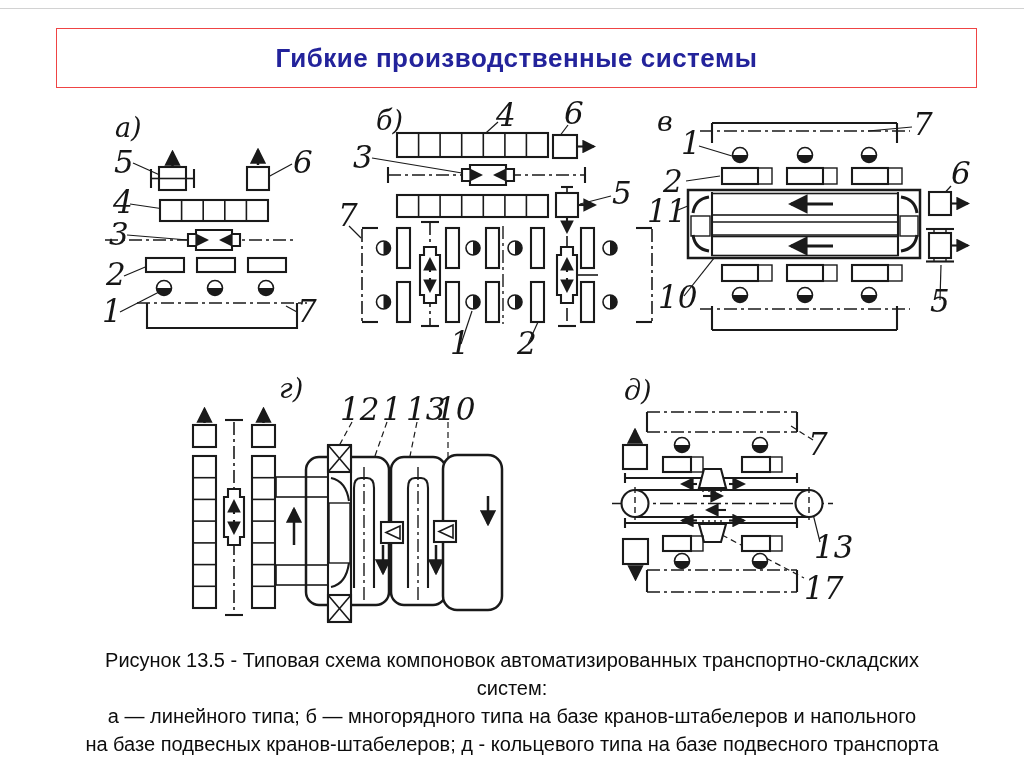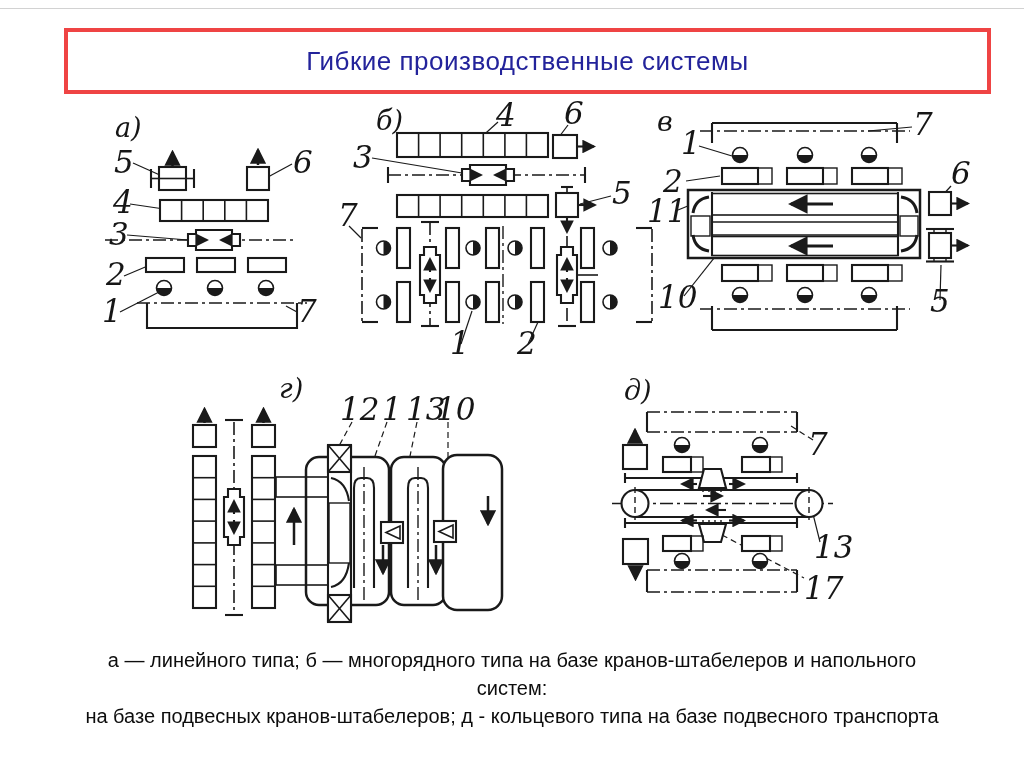--- a/index.html
+++ b/index.html
@@ -1,20 +1,20 @@
 <!DOCTYPE html>
 <html><head>
 <meta charset="utf-8">
 <style>
   html,body{margin:0;padding:0;background:#fff;}
   .page{position:relative;width:1024px;height:767px;background:#ffffff;overflow:hidden;
         font-family:"Liberation Sans",sans-serif;}
   .top-rule{position:absolute;left:0;top:8px;width:1024px;height:1px;background:#d2d2d2;}
-  .title-box{position:absolute;left:64px;top:28px;width:919px;height:58px;
-             border:4px solid #ef4444;display:flex;align-items:center;justify-content:center;}
+  .title-box{position:absolute;left:56px;top:28px;width:919px;height:58px;
+             border:1px solid #ef4444;display:flex;align-items:center;justify-content:center;font-weight:bold;}
   .title-box span{font-size:26px;color:#23239b;letter-spacing:.5px;}
   svg{position:absolute;left:0;top:0;}
   .s1{stroke:#1a1a1a;stroke-width:1.4;fill:none;}
   .s15{stroke:#1a1a1a;stroke-width:1.6;fill:none;}
   .s2{stroke:#1a1a1a;stroke-width:2.1;fill:none;}
   .s25{stroke:#1a1a1a;stroke-width:2.5;fill:none;}
   .s3{stroke:#1a1a1a;stroke-width:3;fill:none;}
   .dd{stroke-dasharray:13 4 3 4;}
   .dash{stroke-dasharray:6 4;}
   .ld{stroke:#1a1a1a;stroke-width:1.2;fill:none;}
@@ -487,17 +487,18 @@
       <g>
         <line class="s2" x1="647" y1="570" x2="647" y2="592"></line>
           <line class="s2" x1="797" y1="570" x2="797" y2="592"></line>
         <line class="s15 dd" x1="647" y1="570" x2="797" y2="570"></line>
         <line class="s15 dd" x1="647" y1="592" x2="797" y2="592"></line>
       </g>
     </g>
   </svg>
 
   <div class="caption">
+    <div>Рисунок 13.5 - Типовая схема компоновок автоматизированных транспортно-складских</div>
+    <div>систем:</div>
     <div>а — линейного типа; б — многорядного типа на базе кранов-штабелеров и напольного</div>
-    <div>систем:</div>
     <div>на базе подвесных кранов-штабелеров; д - кольцевого типа на базе подвесного транспорта</div>
   </div>
 </div>
 
 </body></html>

